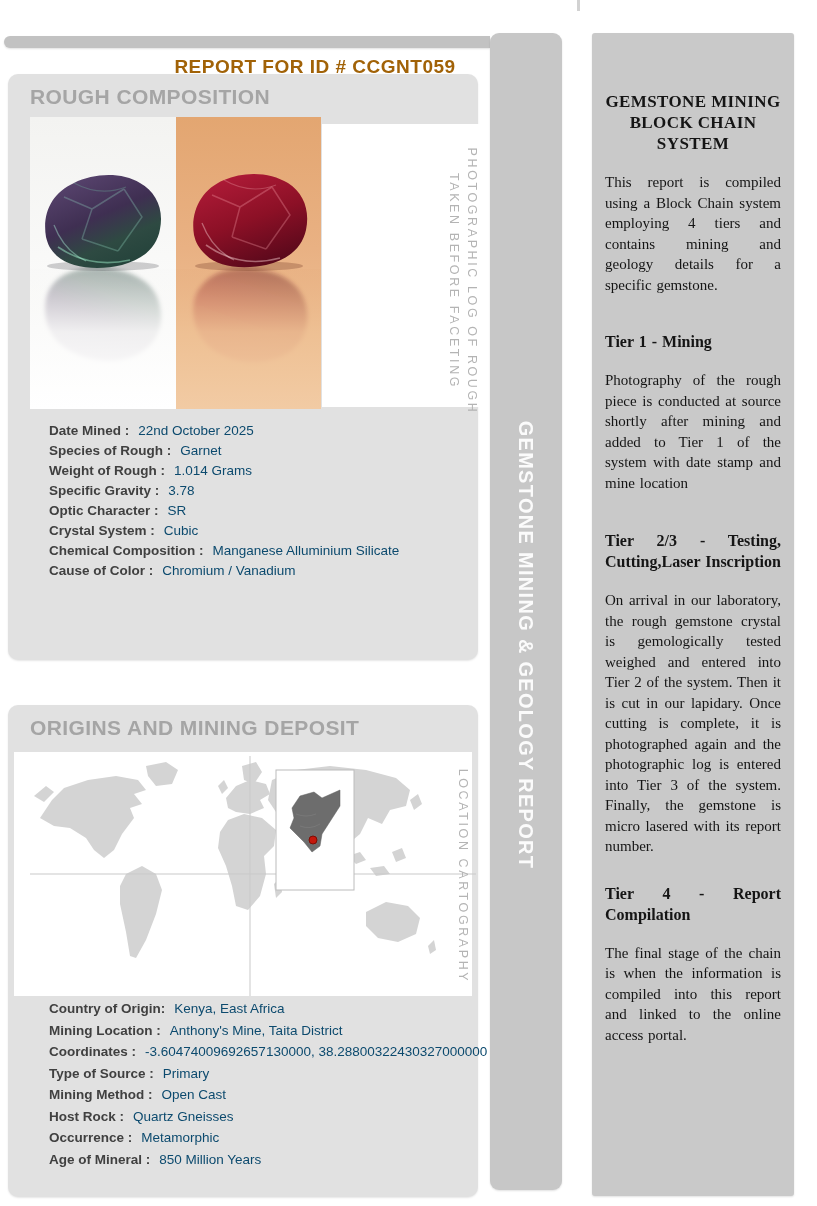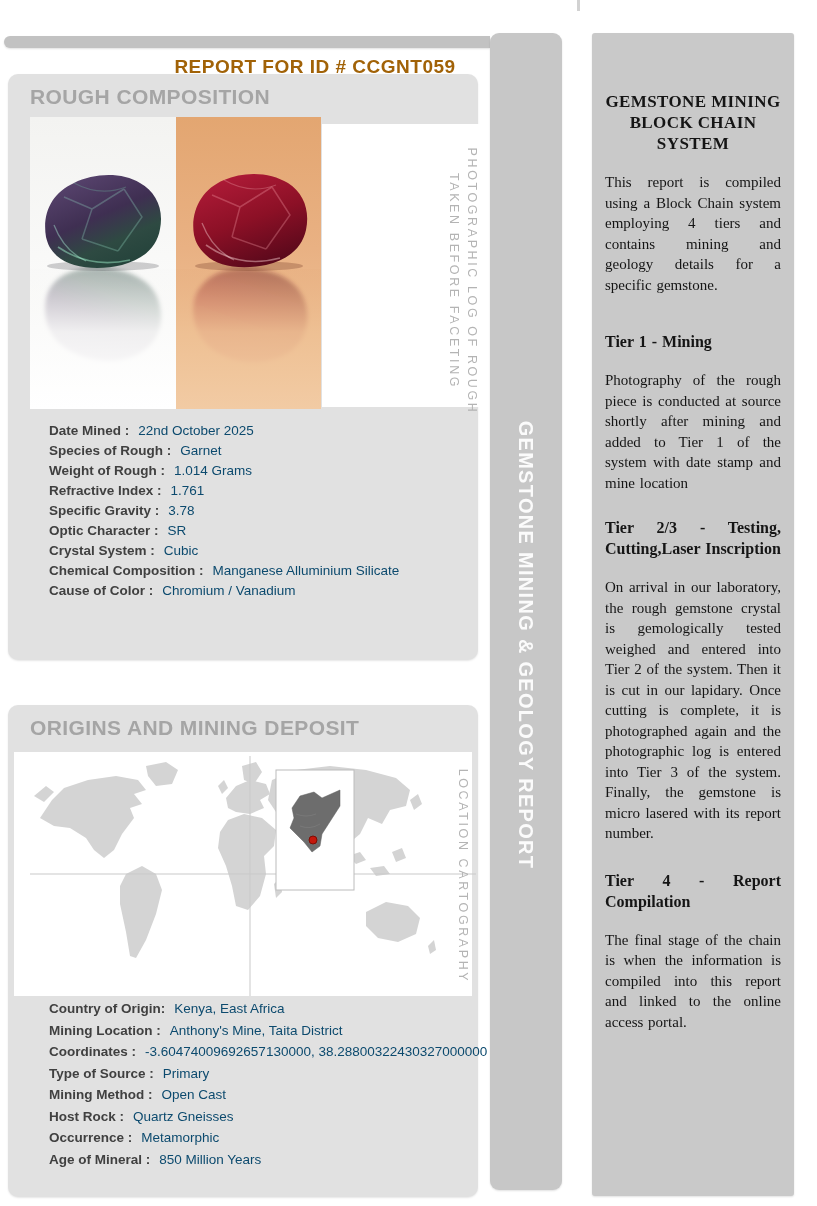--- a/index.html
+++ b/index.html
@@ -54,21 +54,21 @@
   
   .sidebar{position:absolute;left:592px;top:33px;width:202px;height:1163px;background:#c9c9c9;
            border-radius:3px;box-shadow:0 1px 2px rgba(0,0,0,0.12);
            font-family:"Liberation Serif",serif;color:#151515;box-sizing:border-box;
            padding:58px 13px 0 13px;}
   .sidebar h1{margin:0;font-size:17px;line-height:21px;text-align:center;letter-spacing:0.4px;}
   .sidebar p{margin:18px 0 0 0;font-size:15px;line-height:20.5px;text-align:justify;
              word-spacing:1px;}
   .sidebar h3{margin:0;font-size:16px;line-height:21px;text-align:justify;word-spacing:1px;}
   .sidebar h3.t1{margin-top:36px;}
-  .sidebar h3.t2{margin-top:24px;}
+  .sidebar h3.t2{margin-top:37px;}
   .sidebar h3.t3{margin-top:26px;}
 </style>
 </head>
 <body>
 
 <div class="page">
 
   <div class="tick"></div>
   <div class="topbar"></div>
   <div class="report-title">REPORT FOR ID # CCGNT059</div>
@@ -148,21 +148,20 @@
         <path d="M30,128 Q64,152 104,141" fill="none" stroke="rgba(255,215,215,0.45)" stroke-width="1.6"></path>
         <path d="M48,63 Q74,78 100,68" fill="none" stroke="rgba(255,190,195,0.28)" stroke-width="1.2"></path>
         <path d="M26,106 Q36,132 58,143" fill="none" stroke="rgba(255,225,225,0.40)" stroke-width="1.3"></path>
       </svg>
     </div>
 
     <div class="fields fields-rough">
       <div class="row"><span class="lbl">Date Mined :</span><span class="val">22nd October 2025</span></div>
       <div class="row"><span class="lbl">Species of Rough :</span><span class="val">Garnet</span></div>
       <div class="row"><span class="lbl">Weight of Rough :</span><span class="val">1.014 Grams</span></div>
-      <div class="row"><span class="lbl">Refractive Index :</span><span class="val">1.761</span></div>
       <div class="row"><span class="lbl">Specific Gravity :</span><span class="val">3.78</span></div>
       <div class="row"><span class="lbl">Optic Character :</span><span class="val">SR</span></div>
       <div class="row"><span class="lbl">Crystal System :</span><span class="val">Cubic</span></div>
       <div class="row"><span class="lbl">Chemical Composition :</span><span class="val">Manganese Alluminium Silicate</span></div>
       <div class="row"><span class="lbl">Cause of Color :</span><span class="val">Chromium / Vanadium</span></div>
     </div>
   </section>
 
   <div class="vcap vcap-photos">
     <div>PHOTOGRAPHIC LOG OF ROUGH</div>

